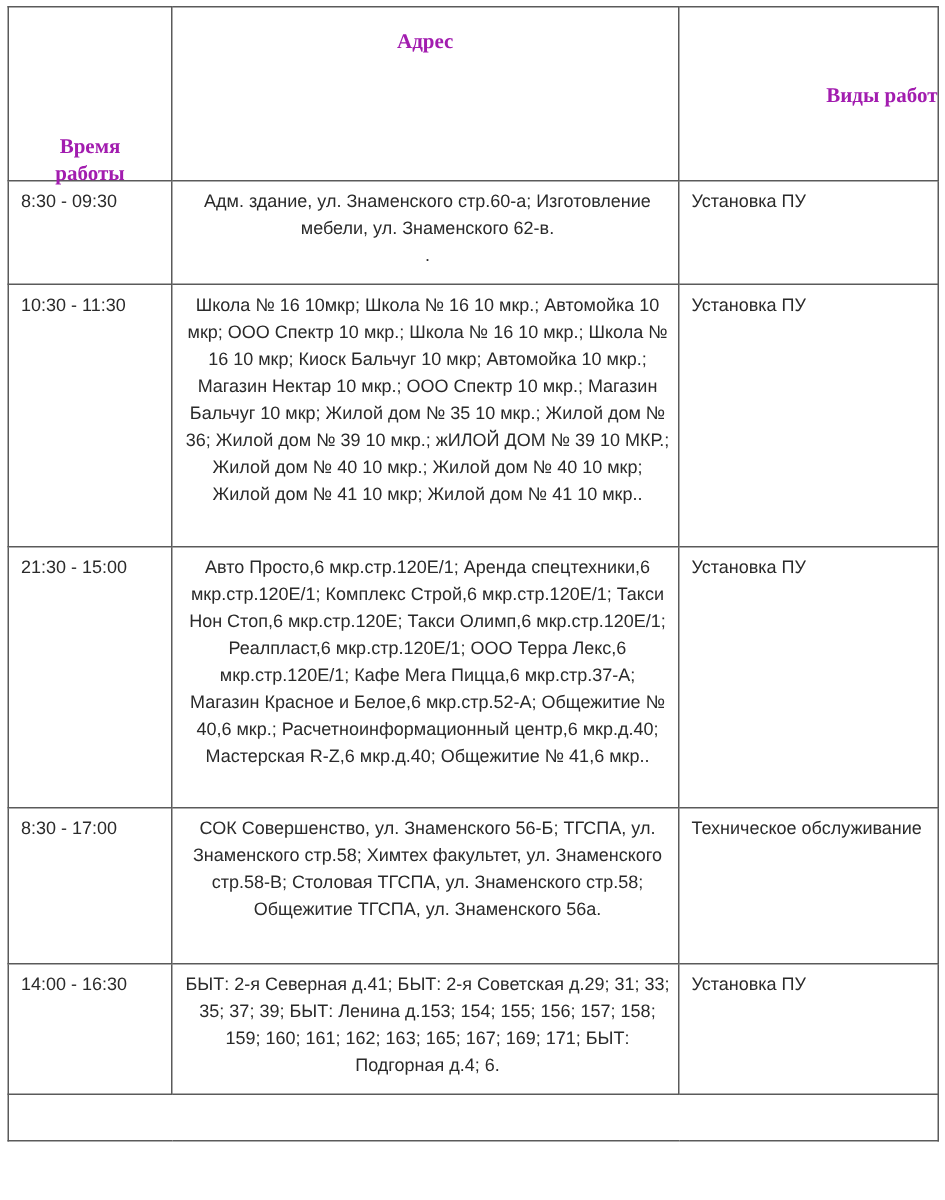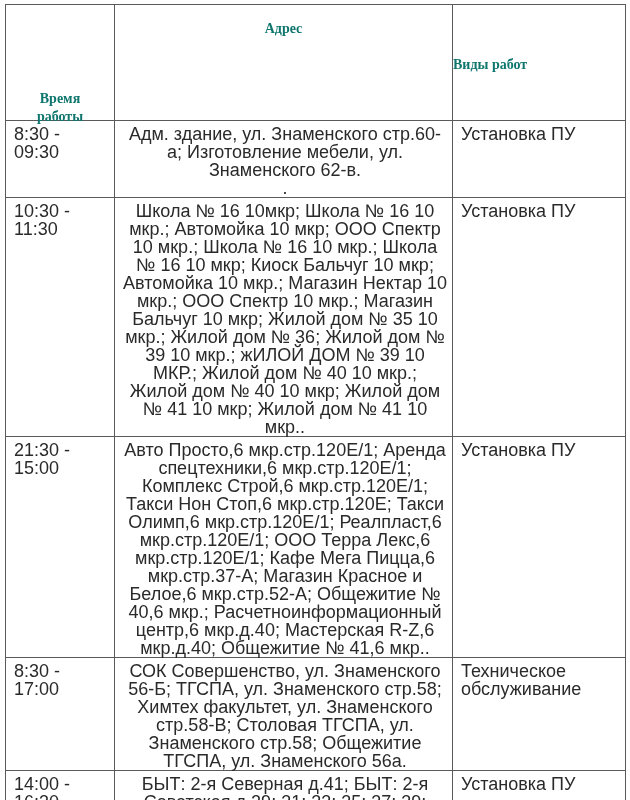--- a/index.html
+++ b/index.html
@@ -31,47 +31,47 @@
     }
     col.c1 { width: 109px; }
     col.c2 { width: 338px; }
     col.c3 { width: 173px; }
 
     .hdr th {
       height: 115px;
       font-family: "Liberation Serif", "DejaVu Serif", serif;
       font-weight: bold;
       font-size: 14px;
-      color: #0f766e;
+      color: #a21caf;
       position: relative;
     }
     .hdr .h-time span {
       position: absolute;
       left: 0; right: 0;
       top: 42px;
       text-align: center;
       line-height: 18px;
       margin-top: 43px;
     }
     .hdr .h-addr span {
       position: absolute;
       left: 0; right: 0;
       top: 16px;
       text-align: center;
     }
     .hdr .h-work span {
       position: absolute;
       left: 0; right: 0;
       top: 52px;
-      text-align: left;
+      text-align: right;
     }
 
     .row td {
       font-family: "Liberation Sans", "DejaVu Sans", sans-serif;
-      font-size: 18px;
+      font-size: 12px;
       line-height: 18px;
       color: #2a2a2a;
     }
     .row td .cell {
       padding: 4px 6px 0 8px;
       word-wrap: break-word;
     }
     .row td.addr .cell {
       padding: 4px 4px 0 7px;
       text-align: center;

